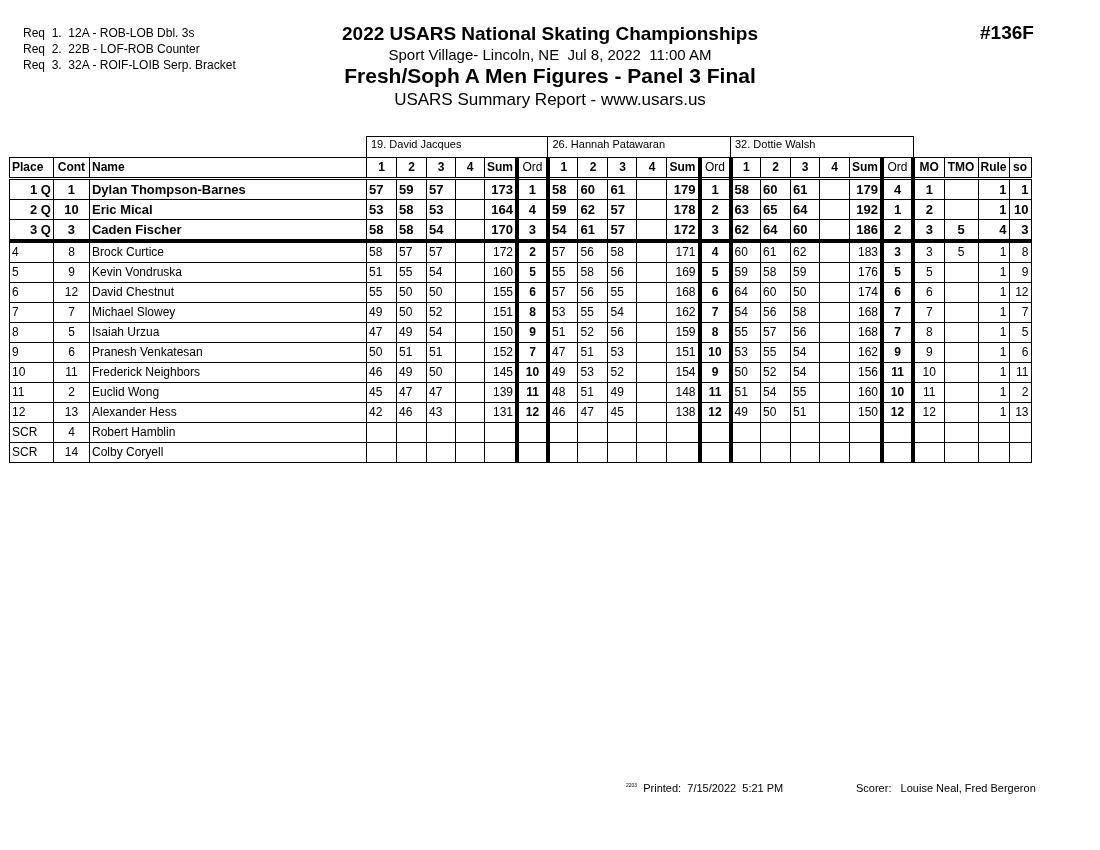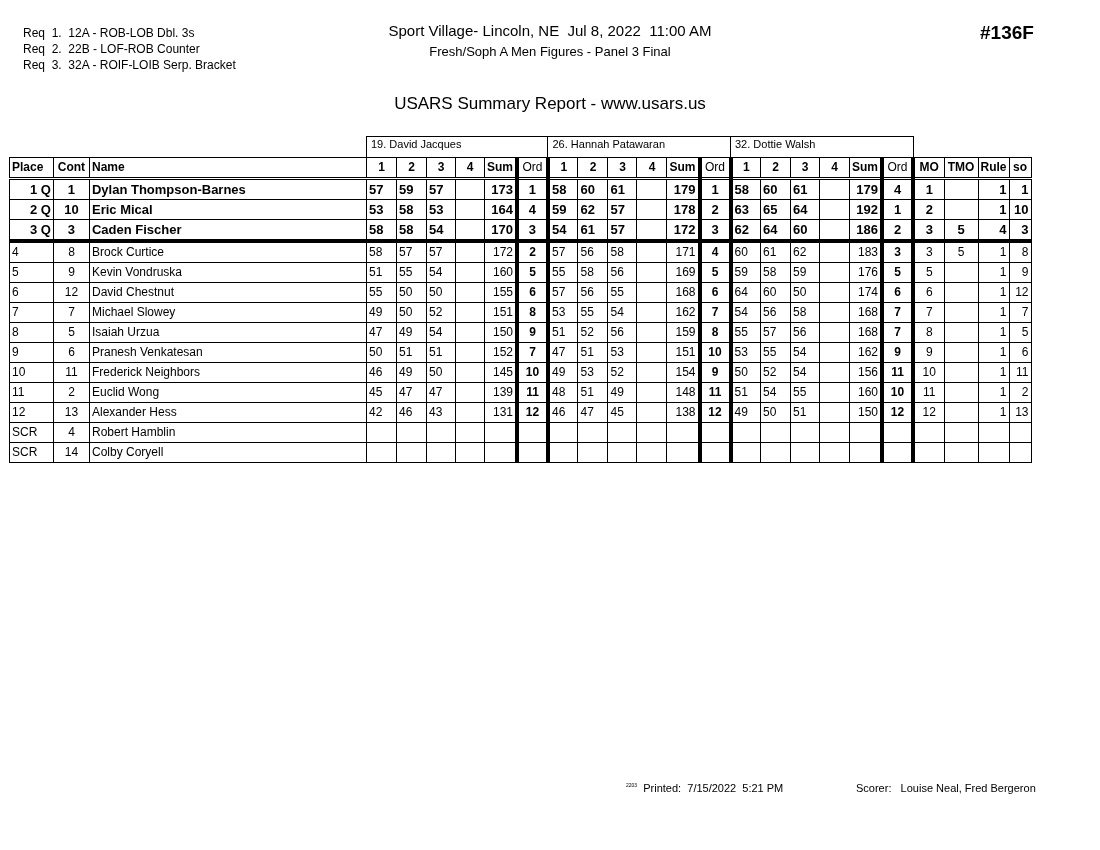--- a/index.html
+++ b/index.html
@@ -3,22 +3,22 @@
 <meta charset="utf-8">
 <style>
   html, body { margin: 0; padding: 0; background: #ffffff; }
   body { width: 1100px; height: 850px; position: relative; overflow: hidden;
          font-family: "Liberation Sans", sans-serif; color: #000; }
   .reqs { position: absolute; left: 23px; top: 25px; font-size: 12px; line-height: 16px; }
   .reqs div { white-space: pre; }
   .head { position: absolute; left: 300px; width: 500px; top: 22px; text-align: center; }
   .head .t1 { font-size: 19px; font-weight: bold; line-height: 24px; }
   .head .t2 { font-size: 15px; line-height: 17px; white-space: pre; }
-  .head .t3 { font-size: 13px; font-weight: normal; line-height: 26px; }
-  .head .t4 { font-size: 17px; line-height: 22px; margin-top: 28px; }
+  .head .t3 { font-size: 21px; font-weight: bold; line-height: 26px; }
+  .head .t4 { font-size: 17px; line-height: 22px; }
   .eventno { position: absolute; left: 980px; top: 22px; font-size: 19px; font-weight: bold; }
 
   table.grid { position: absolute; left: 9px; top: 136px; border-collapse: collapse;
                table-layout: fixed; font-size: 12px; }
   table.grid td { border: 1px solid #000; height: 19px; padding: 0 2px; white-space: nowrap;
                   overflow: hidden; line-height: 19px; }
   table.grid tr.judges td { height: 20px; }
   table.grid tr.judges td.blank { border: none; }
   table.grid tr.judges td.judge { text-align: left; padding-left: 4px; vertical-align: top; font-size: 11px; line-height: 14px; border-bottom: none; }
   table.grid tr.hdr td { text-align: center; border-bottom: 3px double #000; font-weight: bold; }
@@ -38,20 +38,21 @@
 </head>
 <body>
 
 <div class="reqs">
   <div>Req  1.  12A - ROB-LOB Dbl. 3s</div>
   <div>Req  2.  22B - LOF-ROB Counter</div>
   <div>Req  3.  32A - ROIF-LOIB Serp. Bracket</div>
 </div>
 
 <div class="head">
+  <div class="t1">2022 USARS National Skating Championships</div>
   <div class="t2">Sport Village- Lincoln, NE  Jul 8, 2022  11:00 AM</div>
   <div class="t3">Fresh/Soph A Men Figures - Panel 3 Final</div>
   <div class="t4">USARS Summary Report - www.usars.us</div>
 </div>
 <div class="eventno">#136F</div>
 
 <table class="grid">
   <colgroup>
     <col style="width:38px">
       <col style="width:36px">

